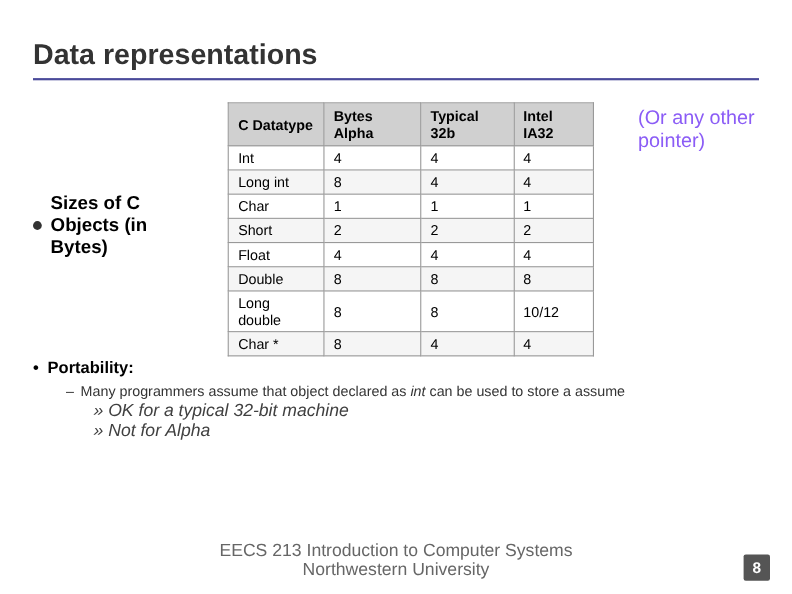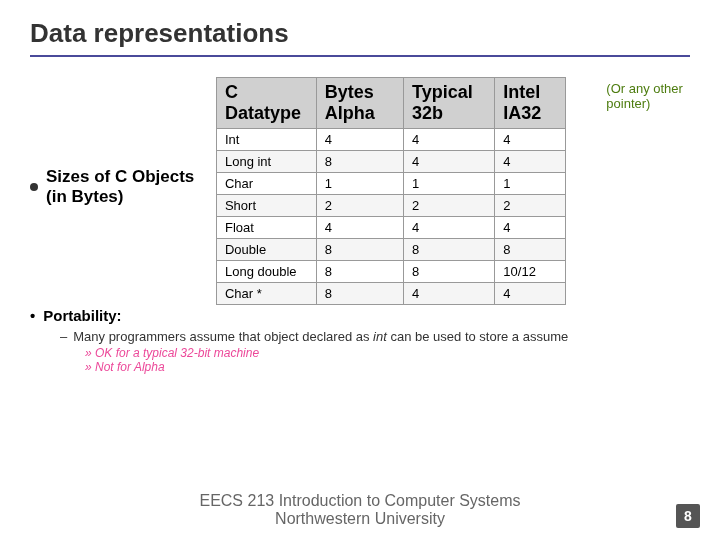--- a/index.html
+++ b/index.html
@@ -9,21 +9,21 @@
       width: 720px;
       height: 540px;
       overflow: hidden;
       position: relative;
     }
 
     .page {
       width: 720px;
       height: 536px;
       background: #fff;
-      padding: 18px 30px 10px 30px;
+      padding: 34px 30px 10px 30px;
       display: flex;
       flex-direction: column;
     }
 
     .title {
       font-size: 26px;
       font-weight: bold;
       color: #333;
       margin-bottom: 10px;
       padding-bottom: 6px;
@@ -60,37 +60,37 @@
       margin-left: 20px;
       font-size: 13px;
     }
 
     th {
       background: #d0d0d0;
       border: 1px solid #999;
       padding: 4px 8px;
       text-align: left;
       font-weight: bold;
-      font-size: 18px;
+      font-size: 13px;
     }
 
     td {
       border: 1px solid #999;
       padding: 3px 8px;
       font-size: 13px;
     }
 
     tr:nth-child(even) td {
       background: #f5f5f5;
     }
 
     .pointer-note {
       margin-left: 40px;
-      font-size: 13px;
-      color: #4d7c0f;
+      font-size: 18px;
+      color: #8b5cf6;
       margin-top: 4px;
       margin-bottom: 6px;
     }
 
     .bullet2-section {
       margin-top: 2px;
       display: flex;
       flex-direction: column;
     }
 
@@ -116,22 +116,22 @@
       gap: 6px;
       margin-bottom: 2px;
     }
 
     .dash-item .italic {
       font-style: italic;
     }
 
     .sub-item {
       margin-left: 55px;
-      font-size: 12px;
-      color: #ec4899;
+      font-size: 16px;
+      color: #404040;
       font-style: italic;
     }
 
     .footer {
       position: absolute;
       bottom: 12px;
       left: 0;
       right: 0;
       text-align: center;
       font-size: 16px;

